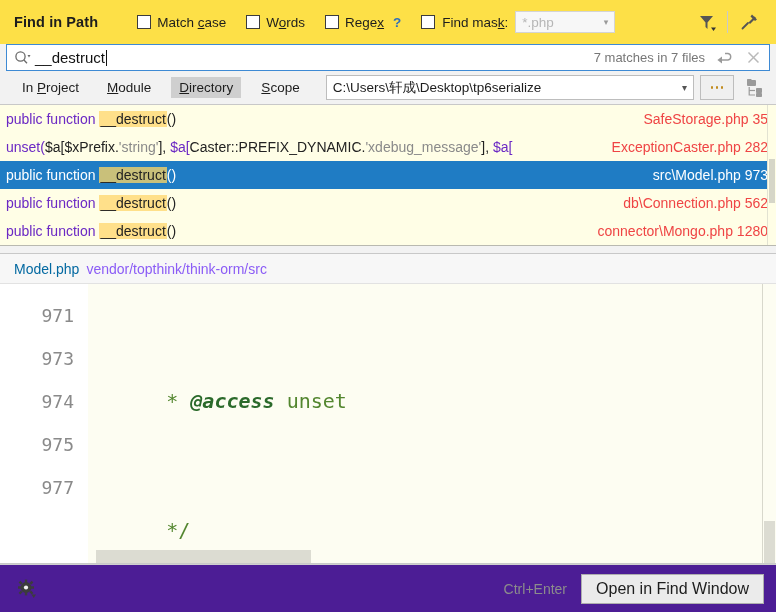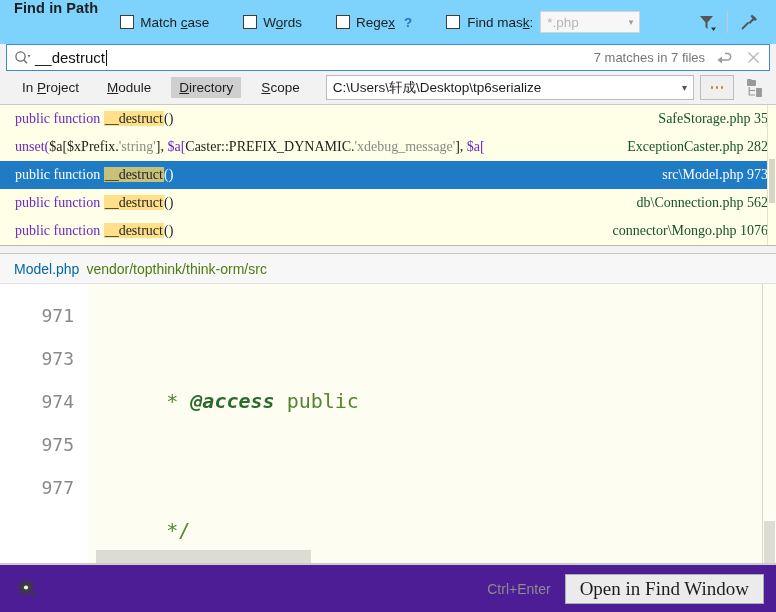--- a/index.html
+++ b/index.html
@@ -8,25 +8,25 @@
     font-family:"Liberation Sans", sans-serif;
     font-size:13px;
     color:#1d1d1d;
     background:#f2f2f2;
     -webkit-font-smoothing:antialiased;
   }
   #app{width:776px;height:612px;position:relative;display:flex;flex-direction:column;background:#f2f2f2;}
 
   
   .toolbar{
-    height:44px;flex:0 0 44px;display:flex;
-    background:#7dd3fc;padding:0 10px 0 14px;box-sizing:border-box;
+    height:44px;flex:0 0 44px;display:flex;align-items:center;
+    background:#fde047;padding:0 10px 0 14px;box-sizing:border-box;
   }
   .title{font-weight:bold;font-size:14.5px;color:#1d1d1d;letter-spacing:.1px;}
-  .opts{display:flex;align-items:center;margin-left:22px;gap:34px;}
+  .opts{display:flex;align-items:center;margin-left:39px;gap:20px;}
   .opt{display:flex;align-items:center;gap:6px;cursor:default;font-size:13.5px;}
   .cbx{
     width:14px;height:14px;border:1.3px solid #3c3c3c;background:#fff;
     box-sizing:border-box;flex:0 0 14px;
   }
   .opt .lbl{white-space:nowrap;}
   .opt .lbl u{text-decoration:underline;}
   .qmark{color:#2f6fbb;margin-left:3px;font-weight:bold;}
   .mask-wrap{display:flex;align-items:center;gap:7px;}
   .mask-combo{
@@ -73,27 +73,27 @@
     display:flex;align-items:center;justify-content:center;box-sizing:border-box;
   }
   .dot{width:2.5px;height:2.5px;background:#c18b1e;border-radius:50%;display:inline-block;margin:0 1.2px;}
   .tree-btn{margin-left:6px;width:30px;height:26px;display:flex;align-items:center;justify-content:center;}
 
   
   .results{
     flex:0 0 140px;background:#fffee6;border-top:1px solid #c8c8c8;position:relative;overflow:hidden;
   }
   .res-row{
-    height:28px;display:flex;align-items:center;padding:0 8px 0 15px;box-sizing:border-box;
+    height:28px;display:flex;align-items:center;padding:0 8px 0 6px;box-sizing:border-box;
     font-size:14px;white-space:nowrap;overflow:hidden;cursor:default;
-    font-family:Liberation Serif, serif;
+    font-family:Liberation Sans, sans-serif;
   }
   .res-row.sel{background:#1f7cc4;color:#fff;}
   .res-left{flex:1;overflow:hidden;white-space:nowrap;text-overflow:clip;}
-  .res-right{color:#14532d;font-size:14px;padding-left:10px;white-space:nowrap;}
+  .res-right{color:#ef4444;font-size:14px;padding-left:10px;white-space:nowrap;}
   .res-row.sel .res-right{color:#fff;}
   .kw{color:#6b29c4;}
   .res-row.sel .kw{color:#fff;}
   .hl{background:#ffe08a;color:#222;padding:0 1px;}
   .res-row.sel .hl{background:#c9c07a;color:#222;}
   .pn{color:#222;}
   .res-row.sel .pn{color:#fff;}
   .str{color:#8a8a8a;}
   .res-scroll{
     position:absolute;right:0;top:0;width:8px;height:100%;background:#fffee6;
@@ -103,21 +103,21 @@
 
   
   .splitter{flex:0 0 7px;background:#f2f2f2;border-top:1px solid #b9b9b0;border-bottom:1px solid #c8c8c8;}
 
   
   .prev-head{
     flex:0 0 30px;display:flex;align-items:center;padding:0 14px;box-sizing:border-box;
     background:#f7f7f7;border-bottom:1px solid #e2e2e2;gap:7px;font-size:14px;
   }
   .prev-file{font-weight:normal;color:#0369a1;}
-  .prev-path{color:#4d7c0f;}
+  .prev-path{color:#8b5cf6;}
 
   
   .code{
     flex:1;position:relative;background:#fdfdf2;overflow:hidden;display:flex;
     border-bottom:1px solid #c8c8c8;
   }
   .gutter{
     width:88px;flex:0 0 88px;background:#ffffff;text-align:right;
     padding:10px 14px 12px 0;box-sizing:border-box;
     font-family:"DejaVu Sans Mono", monospace;font-size:18px;color:#8a8a8a;line-height:43px;
@@ -140,21 +140,21 @@
   
   .bottom{
     flex:0 0 48px;display:flex;align-items:center;padding:0 12px 0 14px;box-sizing:border-box;
     background:#4c1d95;border-top:1px solid #cfcfcf;
   }
   .gear{width:26px;height:26px;display:flex;align-items:center;justify-content:center;}
   .shortcut{margin-left:auto;color:#8c8c8c;font-size:14px;padding-right:14px;}
   .ofw-btn{
     height:30px;min-width:170px;border:1px solid #aeaeae;background:#ebebeb;
     display:flex;align-items:center;justify-content:center;padding:0 14px;box-sizing:border-box;
-    font-size:19px;color:#1d1d1d;font-family:Liberation Serif, serif;
+    font-size:16px;color:#1d1d1d;
   }
 </style>
 </head>
 <body>
 
 <div id="app">
 
   <div class="toolbar">
     <div class="title">Find in Path</div>
 
@@ -281,21 +281,21 @@
       <span class="res-right"><span>src\Model.php</span>&nbsp;<span>973</span></span>
     </div>
 
     <div class="res-row">
       <span class="res-left"><span class="kw">public function </span><span class="hl">__destruct</span><span class="pn">()</span></span>
       <span class="res-right"><span>db\Connection.php</span>&nbsp;<span>562</span></span>
     </div>
 
     <div class="res-row">
       <span class="res-left"><span class="kw">public function </span><span class="hl">__destruct</span><span class="pn">()</span></span>
-      <span class="res-right"><span>connector\Mongo.php</span>&nbsp;<span>1076</span></span>
+      <span class="res-right"><span>connector\Mongo.php</span>&nbsp;<span>1280</span></span>
     </div>
 
     <div class="res-scroll">
         <i></i>
       </div>
   </div>
 
   <div class="splitter"></div>
 
   <div class="prev-head">
@@ -306,21 +306,21 @@
   <div class="code">
     <div class="gutter">
       <div>971</div>
       <div>973</div>
       <div>974</div>
       <div>975</div>
       <div>977</div>
     </div>
 
     <div class="codelines">
-      <div class="cl"><span class="c-com">     * </span><span class="c-tag">@access</span><span class="c-com"> public</span></div>
+      <div class="cl"><span class="c-com">     * </span><span class="c-tag">@access</span><span class="c-com"> unset</span></div>
       <div class="cl"><span class="c-com">     */</span></div>
       
       
       
       
       
     </div>
 
     <div class="hscroll">
         <i></i>

